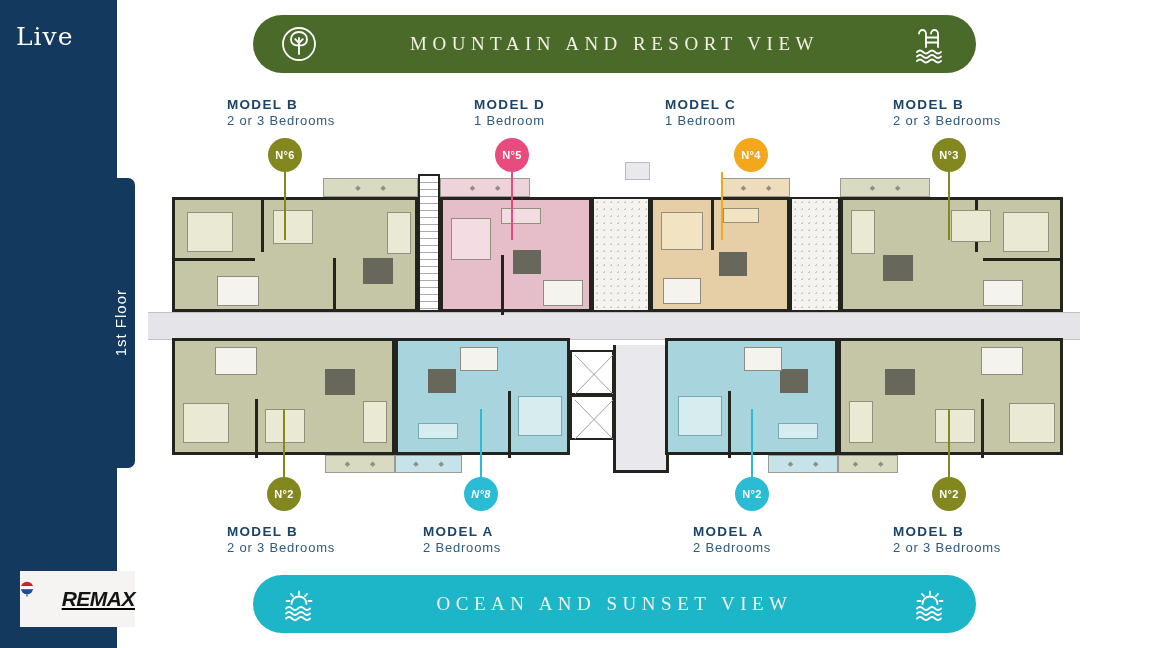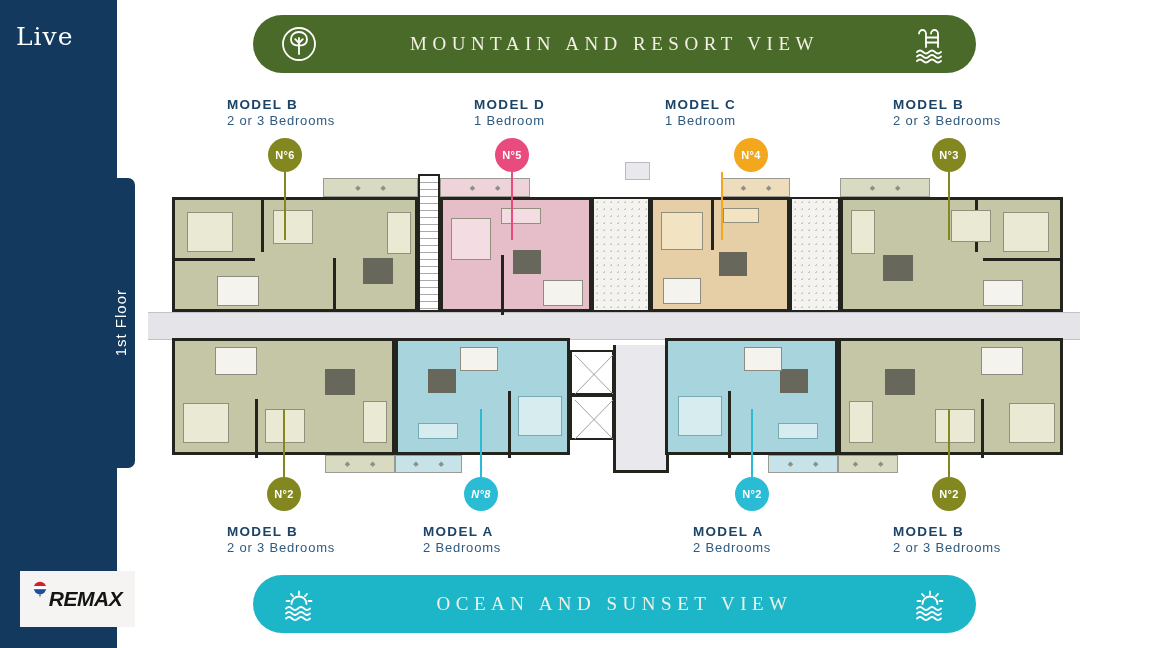--- a/index.html
+++ b/index.html
@@ -55,21 +55,21 @@
   .stem{position:absolute;width:2px;height:68px;z-index:4;}
   .badge{position:absolute;width:34px;height:34px;border-radius:50%;display:flex;align-items:center;
          justify-content:center;color:#fff;font-size:11px;font-weight:600;z-index:5;letter-spacing:.3px;}
   .bg-olive{background:#82871f;} .bg-pink{background:#e84b7d;}
   .bg-orange{background:#f2a71d;} .bg-cyan{background:#29bcd4;}
   .ulabel{position:absolute;z-index:4;line-height:1.18;white-space:nowrap;}
   .ulabel .model{font-size:13.5px;font-weight:700;color:#1c4467;letter-spacing:1.3px;}
   .ulabel .beds{font-size:13px;color:#2e5a80;letter-spacing:.8px;}
   
   .remax{position:absolute;left:20px;top:571px;width:115px;height:56px;background:#f5f4f2;
-         display:flex;align-items:center;justify-content:center;gap:2px;z-index:3;}
+         display:flex;align-items:center;justify-content:space-between;gap:2px;z-index:3;text-decoration:underline;}
   .remax .word{font-size:21px;font-weight:900;font-style:italic;color:#141414;letter-spacing:-.5px;}
   .balloon{position:relative;top:-8px;}
 </style>
 </head>
 <body>
 
 <div class="stage">
 
   <div class="sidebar">
     <div class="live-logo">Live</div>

